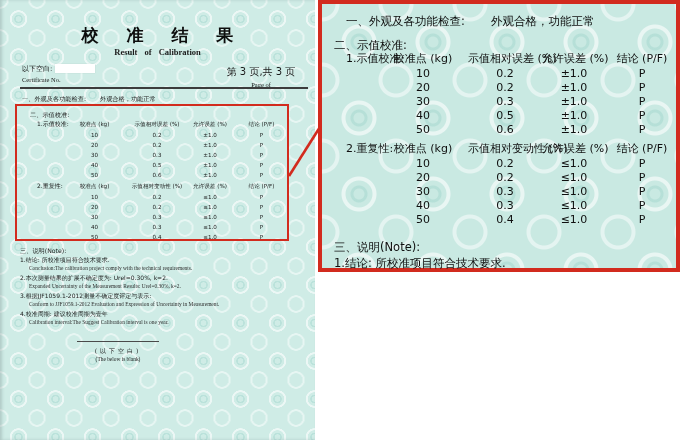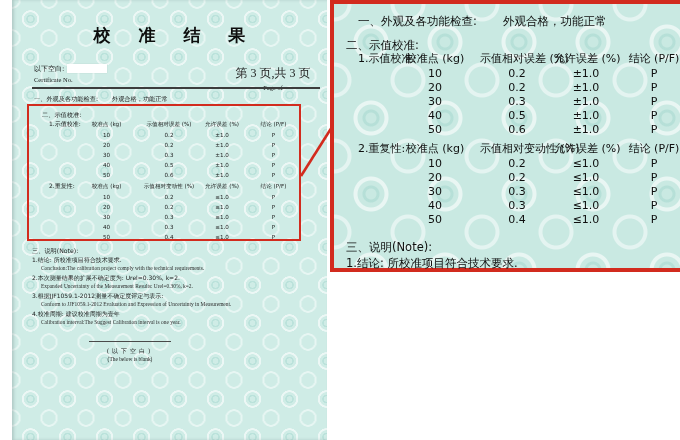--- a/index.html
+++ b/index.html
@@ -2,21 +2,21 @@
 <html><head>
 <meta charset="utf-8">
 <style>
   * { margin:0; padding:0; box-sizing:border-box; }
   html,body { width:680px; height:440px; }
   body {
     position:relative; background:#ffffff; overflow:hidden;
     font-family:"DejaVu Sans","Liberation Sans",sans-serif;
     color:#1b1b1b; -webkit-font-smoothing:antialiased;
   }
-  .canvas { position:absolute; inset:0;margin-left:12px; }
+  .canvas { position:absolute; inset:0; }
 
   
   .page {
     position:absolute; left:0; top:0; width:315px; height:440px;
     background-color:#cfece6;
     background-image:
       radial-gradient(circle, rgba(255,255,255,0) 6.5px, rgba(255,255,255,.60) 7px, rgba(255,255,255,.60) 8.5px, rgba(255,255,255,0) 9px),
       radial-gradient(circle, rgba(255,255,255,0) 2.5px, rgba(170,218,209,.55) 3px, rgba(170,218,209,.55) 4px, rgba(255,255,255,0) 4.5px),
       radial-gradient(circle, rgba(255,255,255,0) 6.5px, rgba(255,255,255,.50) 7px, rgba(255,255,255,.50) 8.5px, rgba(255,255,255,0) 9px);
     background-size:37px 38px, 37px 38px, 37px 38px;
@@ -27,21 +27,21 @@
     font-size:17px; font-weight:bold; letter-spacing:11px; text-indent:11px; color:#0d0d0d; }
   .title-en { position:absolute; top:47px; left:0; width:100%; text-align:center;
     font-size:8.5px; font-weight:bold; word-spacing:5px;
     font-family:"Liberation Serif","DejaVu Serif",serif; }
   .cert-left { position:absolute; top:64px; left:22px; }
   .cert-line { font-size:7px; white-space:nowrap; }
   .redact { display:inline-block; width:40px; height:9px; background:#ffffff;
     vertical-align:-2px; margin-left:3px; box-shadow:0 0 1px rgba(0,0,0,.15); }
   .cert-en { font-size:6.5px; margin-top:2px; font-family:"Liberation Serif","DejaVu Serif",serif; }
   .page-info { position:absolute; top:65px; right:12px; width:84px; text-align:center; }
-  .page-info .pi-cn { font-size:12px; white-space:nowrap;font-family:Liberation Serif, serif; }
+  .page-info .pi-cn { font-size:10px; white-space:nowrap; }
   .page-info .pi-en { font-size:6.5px; margin-top:2px; font-family:"Liberation Serif","DejaVu Serif",serif; }
   .rule { position:absolute; top:87px; left:20px; width:288px; height:1.5px; background:#3c3c3c; }
   .sec1 { position:absolute; top:95px; left:22px; font-size:6.2px; white-space:nowrap; }
   .sec1 .sec1-val { margin-left:14px; }
   .p-sec2 { position:absolute; top:111px; left:30px; font-size:6.2px; }
 
   .ptable { position:absolute; left:22px; width:266px; font-size:5.6px; }
   .pt1 { top:119px; }
   .pt2 { top:181px; }
   .ptable .trow { display:grid; grid-template-columns:38px 69px 56px 50px 53px;
@@ -94,20 +94,21 @@
   .m-note-title { position:absolute; top:236px; left:12px; font-size:11.5px; color:#0f0f0f; }
   .m-note1 { position:absolute; top:252px; left:12px; font-size:11.5px; color:#0f0f0f; }
 </style>
 </head>
 <body>
 
 <div class="canvas">
 
   <div class="page">
     <div class="title-cn">校 准 结 果</div>
+    <div class="title-en">Result of Calibration</div>
 
     <div class="cert-left">
       <div class="cert-line">
         <span>以下空白:</span><span class="redact"></span>
       </div>
       <div class="cert-en">Certificate No.</div>
     </div>
 
     <div class="page-info">
       <div class="pi-cn">第 3 页,共 3 页</div>

